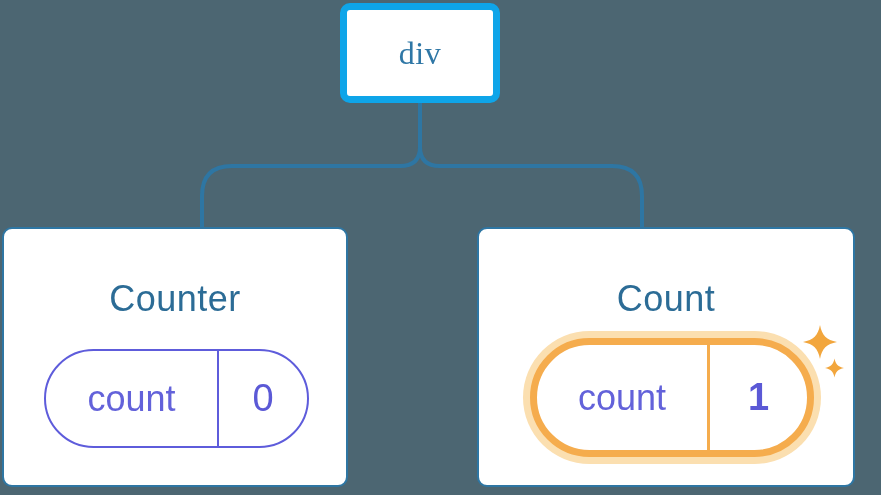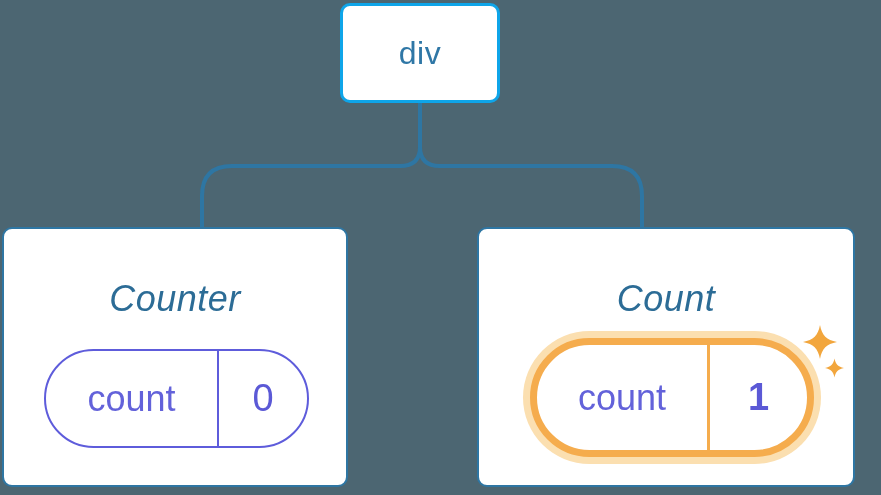--- a/index.html
+++ b/index.html
@@ -18,25 +18,26 @@
     position: absolute;
     left: 0; top: 0;
     width: 881px; height: 495px;
   }
   .node-root {
     position: absolute;
     left: 340px; top: 3px;
     width: 160px; height: 100px;
     box-sizing: border-box;
     background: #FFFFFF;
-    border: 3px solid #0ea5e9;
+    border: 7px solid #0ea5e9;
     border-radius: 10px;
     display: flex;
     align-items: center;
     justify-content: center;
+    font-family: Liberation Serif, serif;
   }
   .node-root .root-label {
     color: #2F77A6;
     font-size: 32px;
     font-weight: 500;
     letter-spacing: 0.5px;
   }
   .card {
     position: absolute;
     top: 227px;
@@ -51,21 +52,20 @@
   .card-title {
     position: absolute;
     left: 0; right: 0;
     top: 52px;
     text-align: center;
     color: #2C6C96;
     font-size: 36px;
     font-weight: 500;
     line-height: 1;
     letter-spacing: 0.5px;
-    font-style: italic;
   }
   .pill {
     position: absolute;
     box-sizing: border-box;
     display: flex;
     align-items: stretch;
     background: #FFFFFF;
   }
   .pill-normal {
     left: 40px; top: 120px;

